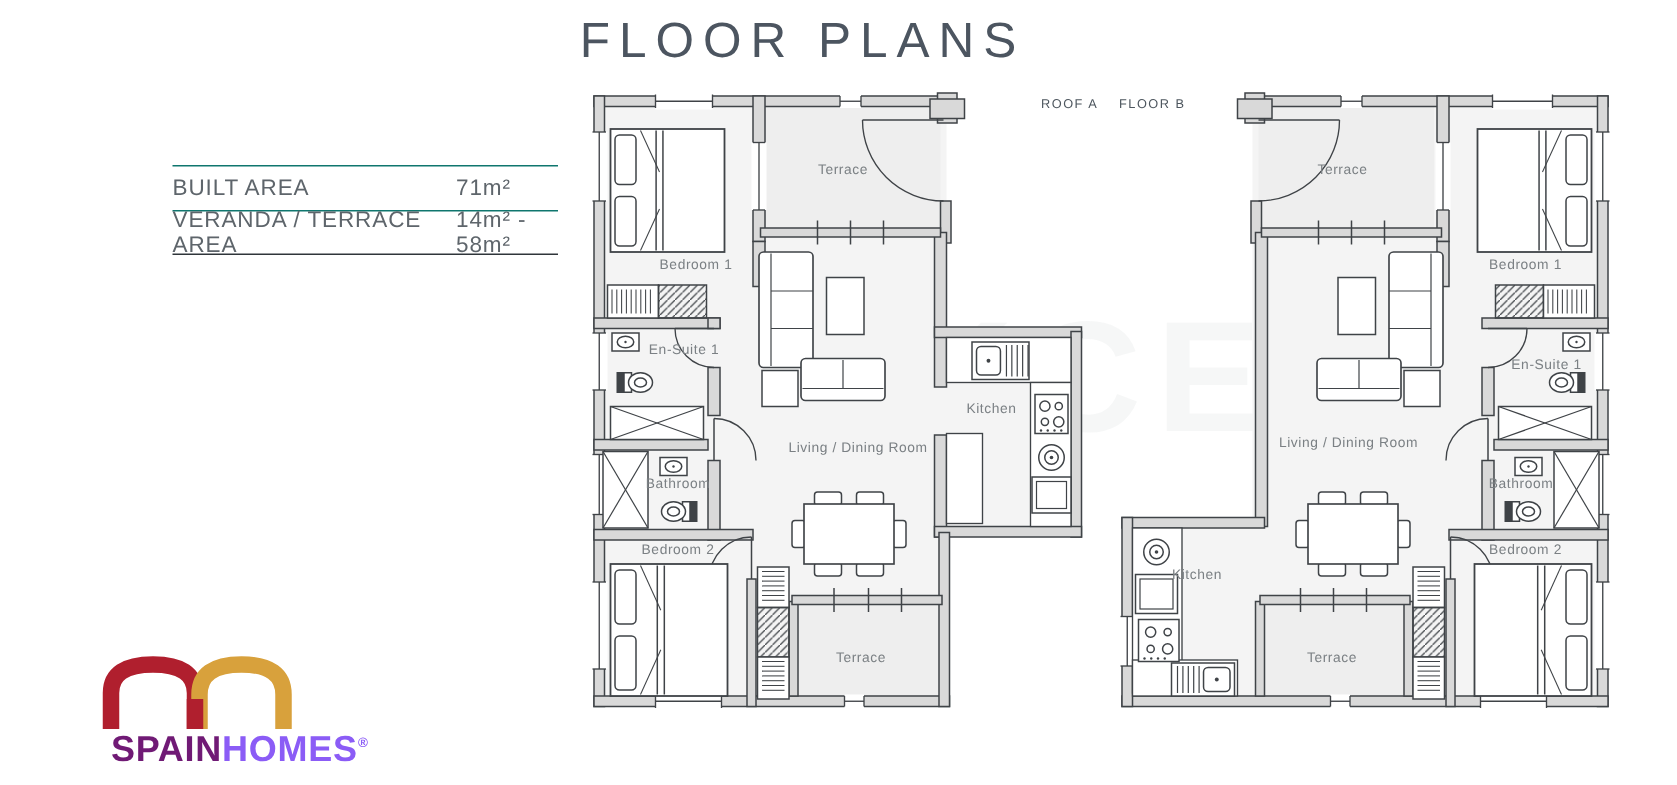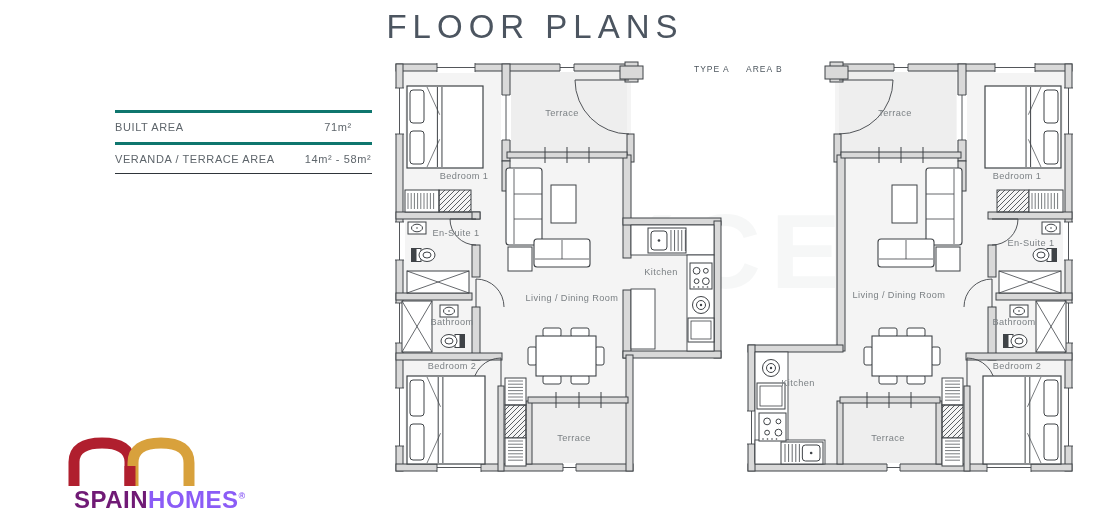--- a/index.html
+++ b/index.html
@@ -4,45 +4,45 @@
 <style>
   html,body{margin:0;padding:0;background:#fff;}
   #page{position:relative;width:1118px;height:523px;background:#fff;overflow:hidden;
         font-family:"Liberation Sans",sans-serif;padding-left:47px;}
   #title{position:absolute;left:345px;top:8px;width:380px;margin:0;text-align:center;
          font-size:33px;font-weight:300;letter-spacing:6px;color:#4c5560;}
   .tab{position:absolute;top:64px;font-size:8.5px;letter-spacing:1px;color:#4d565e;cursor:pointer;}
   #tab-a{left:694px;}
   #tab-b{left:746px;}
   #spec-table{position:absolute;left:115px;top:110px;width:257px;}
-  .spec-row{display:flex;align-items:center;height:28.5px;border-top:3px solid #0f766e;
-            font-size:11px;letter-spacing:0.6px;color:#5e656b;}
+  .spec-row{display:flex;align-items:center;height:28.5px;border-top:1px solid #0f766e;
+            font-size:15px;letter-spacing:0.6px;color:#5e656b;}
   .spec-row:last-child{border-bottom:1px solid #2f353a;}
   .spec-label{flex:1;}
-  .spec-value{width:68px;text-align:center;}
+  .spec-value{width:68px;}
   #watermark{position:absolute;left:445px;top:192px;font-size:105px;font-weight:bold;
              letter-spacing:10px;color:rgba(110,118,126,0.06);user-select:none;pointer-events:none;}
   #plan-svg{position:absolute;left:0;top:0;}
   #plan-svg text{font-family:"Liberation Sans",sans-serif;font-size:9.2px;fill:#7b8084;letter-spacing:0.4px;}
   #logo{position:absolute;left:62px;top:436px;width:210px;height:82px;}
   #logo-arches{position:absolute;left:0;top:0;}
   #logo-word{position:absolute;left:12px;top:50px;font-weight:bold;font-size:24px;
              letter-spacing:0.5px;white-space:nowrap;}
   #logo-word .red{color:#701a75;}
   #logo-word .gold{color:#8b5cf6;}
   #logo-word sup{font-size:9px;}
 </style>
 </head>
 <body>
 
 <div id="page">
   <h1 id="title">FLOOR PLANS</h1>
 
-  <span id="tab-a" class="tab">TYPE A</span>
-  <span id="tab-b" class="tab">AREA B</span>
+  <span id="tab-a" class="tab">ROOF A</span>
+  <span id="tab-b" class="tab">FLOOR B</span>
 
   <div id="spec-table">
     <div class="spec-row">
       <span class="spec-label">BUILT AREA</span>
       <span class="spec-value">71m²</span>
     </div>
     <div class="spec-row">
       <span class="spec-label">VERANDA / TERRACE AREA</span>
       <span class="spec-value">14m² - 58m²</span>
     </div>

